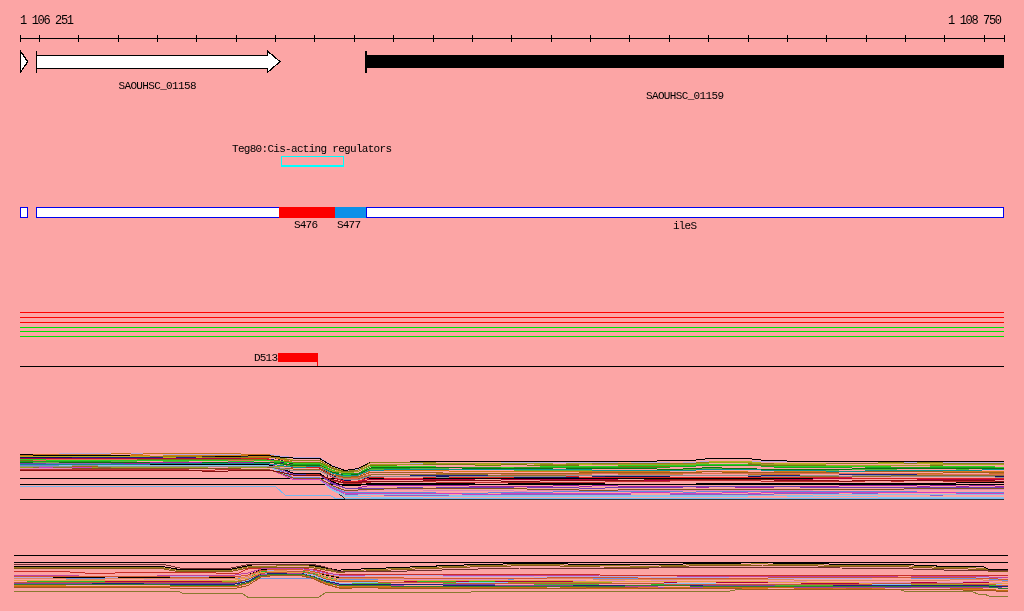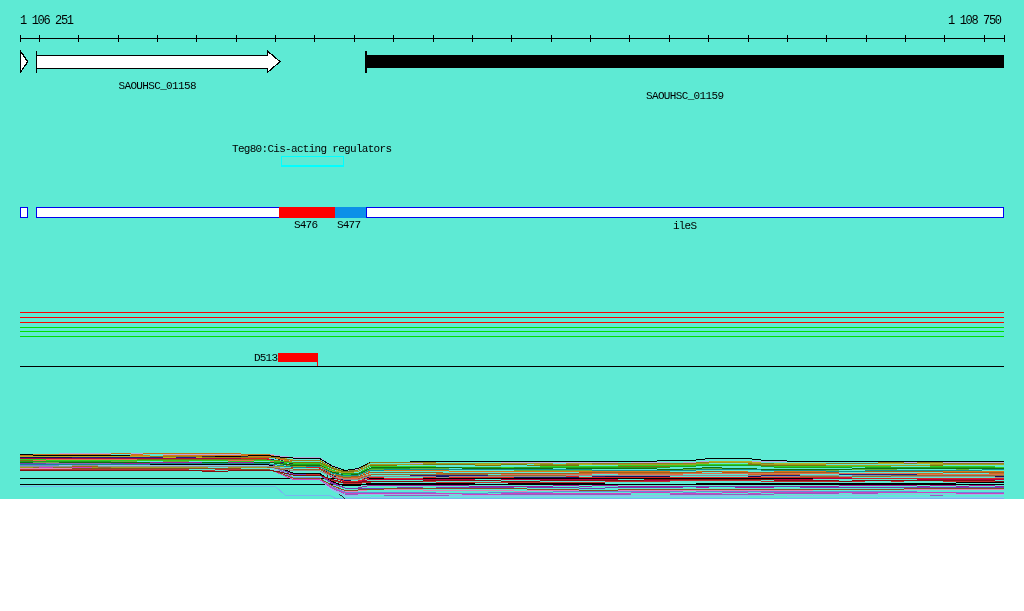--- a/index.html
+++ b/index.html
@@ -1,16 +1,16 @@
 <!DOCTYPE html>
 <html><head>
 <meta charset="utf-8">
 <style>
   html,body{margin:0;padding:0;background:#ffffff;}
-  #page{position:relative;width:1024px;height:499px;background:#5eead4;overflow:hidden;}
+  #page{position:relative;width:1024px;height:611px;background:#fca5a5;overflow:hidden;}
   svg{display:block;}
   text{-webkit-font-smoothing:antialiased;font-family:"Liberation Mono",monospace;font-size:11px;fill:#000000;}
 </style>
 </head>
 <body>
 <div id="page">
 <svg width="1024" height="611" viewBox="0 0 1024 611" shape-rendering="crispEdges">
 
 <text x="20" y="24" style="font-size:12px" textLength="54">1 106 251</text>
 <text x="1002" y="24" style="font-size:12px" text-anchor="end" textLength="54">1 108 750</text>

